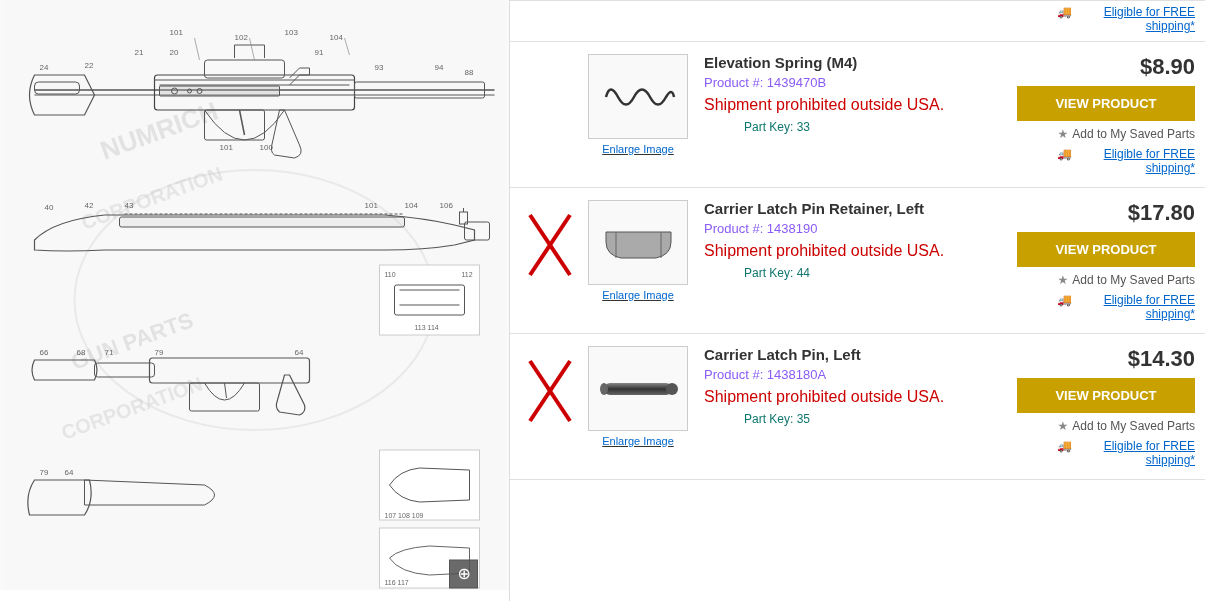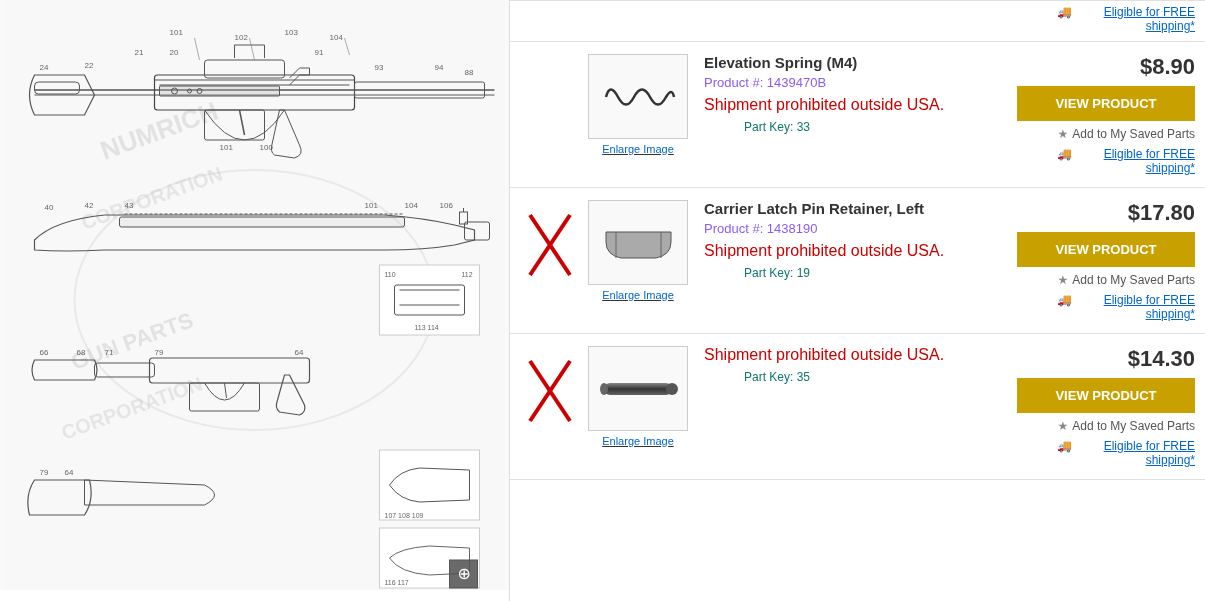--- a/index.html
+++ b/index.html
@@ -412,21 +412,21 @@
               <path d="M65 12 L65 38" stroke="#666" stroke-width="1"></path>
             </g>
           </svg>
         </div>
         <a href="#" class="enlarge-link">Enlarge Image</a>
       </div>
       <div class="product-info">
         <div class="product-name">Carrier Latch Pin Retainer, Left</div>
         <div class="product-number">Product #: 1438190</div>
         <div class="shipment-warning">Shipment prohibited outside USA.</div>
-        <div class="part-key">Part Key: 19</div>
+        <div class="part-key">Part Key: 44</div>
       </div>
       <div class="product-actions">
         <div class="price">$17.80</div>
         <button class="view-product-btn">VIEW PRODUCT</button>
         <a href="#" class="saved-parts-link">
           <span class="star-icon">★</span>
           <span>Add to My Saved Parts</span>
         </a>
         <div class="free-shipping">
           <span>🚚</span>
@@ -456,20 +456,22 @@
               </linearGradient>
             </defs>
             <rect x="8" y="14" width="68" height="12" rx="6" fill="url(#pinGrad)"></rect>
             <ellipse cx="76" cy="20" rx="6" ry="6" fill="#555"></ellipse>
             <ellipse cx="8" cy="20" rx="4" ry="6" fill="#666"></ellipse>
           </svg>
         </div>
         <a href="#" class="enlarge-link">Enlarge Image</a>
       </div>
       <div class="product-info">
+        <div class="product-name">Carrier Latch Pin, Left</div>
+        <div class="product-number">Product #: 1438180A</div>
         <div class="shipment-warning">Shipment prohibited outside USA.</div>
         <div class="part-key">Part Key: 35</div>
       </div>
       <div class="product-actions">
         <div class="price">$14.30</div>
         <button class="view-product-btn">VIEW PRODUCT</button>
         <a href="#" class="saved-parts-link">
           <span class="star-icon">★</span>
           <span>Add to My Saved Parts</span>
         </a>

